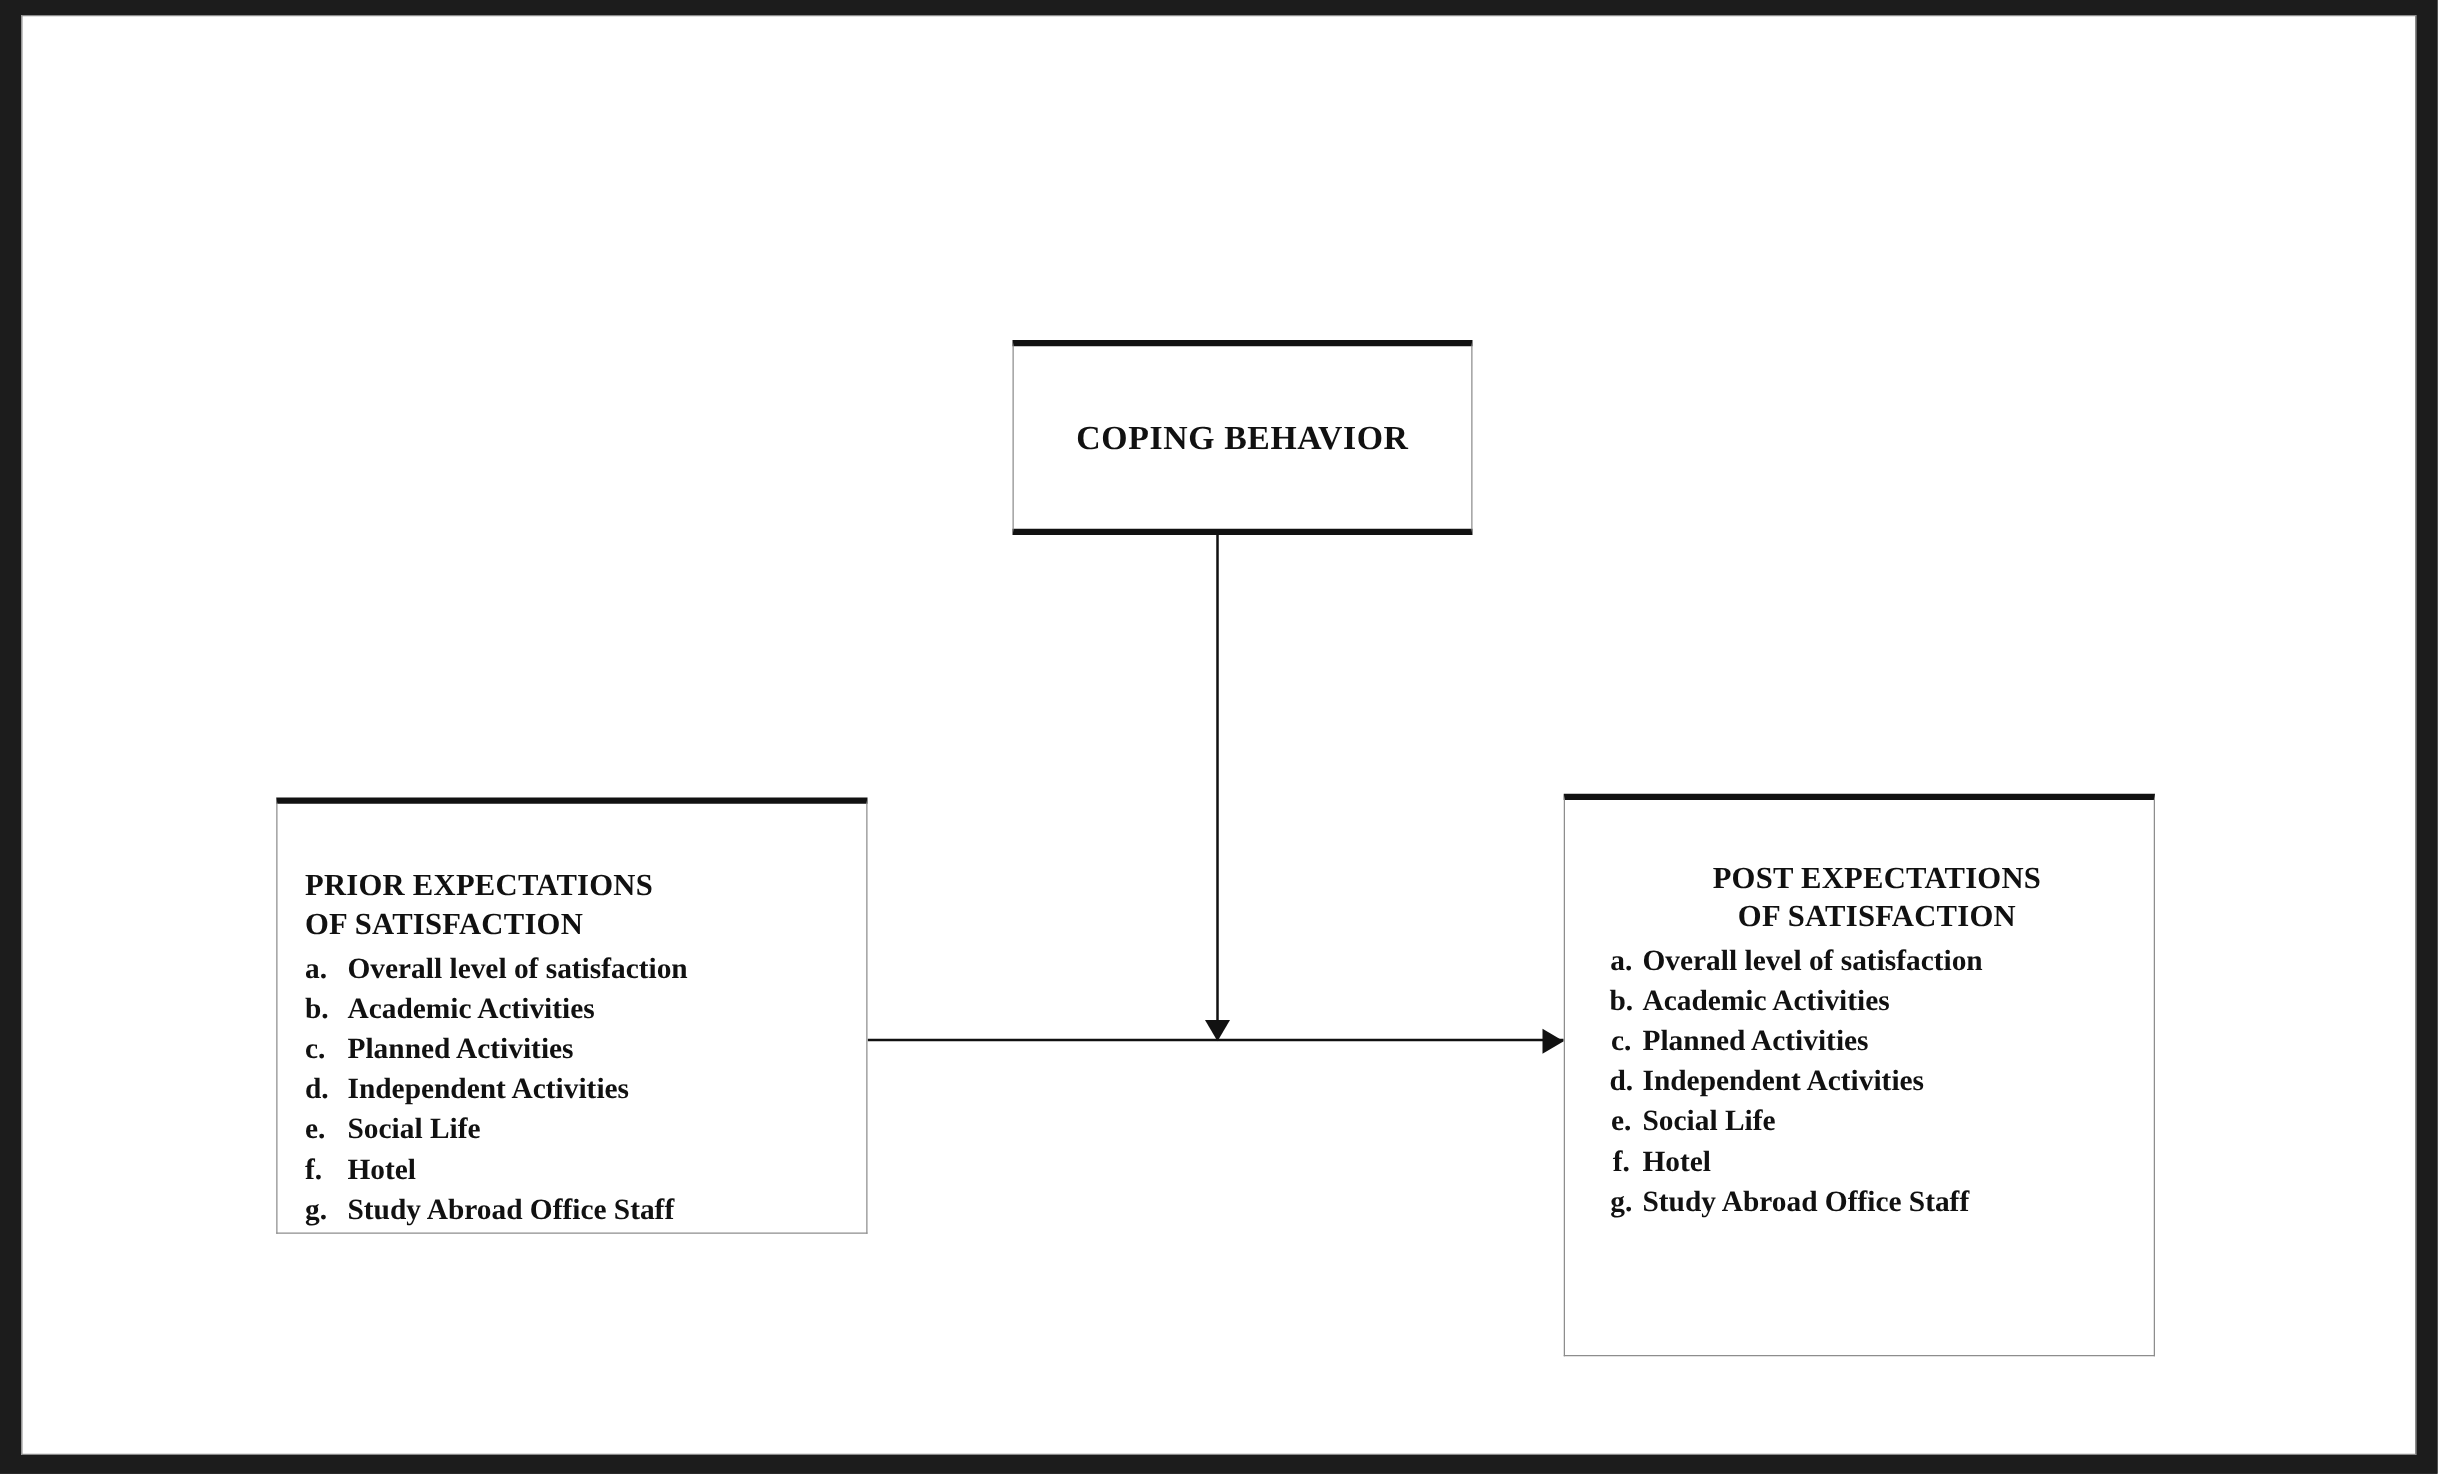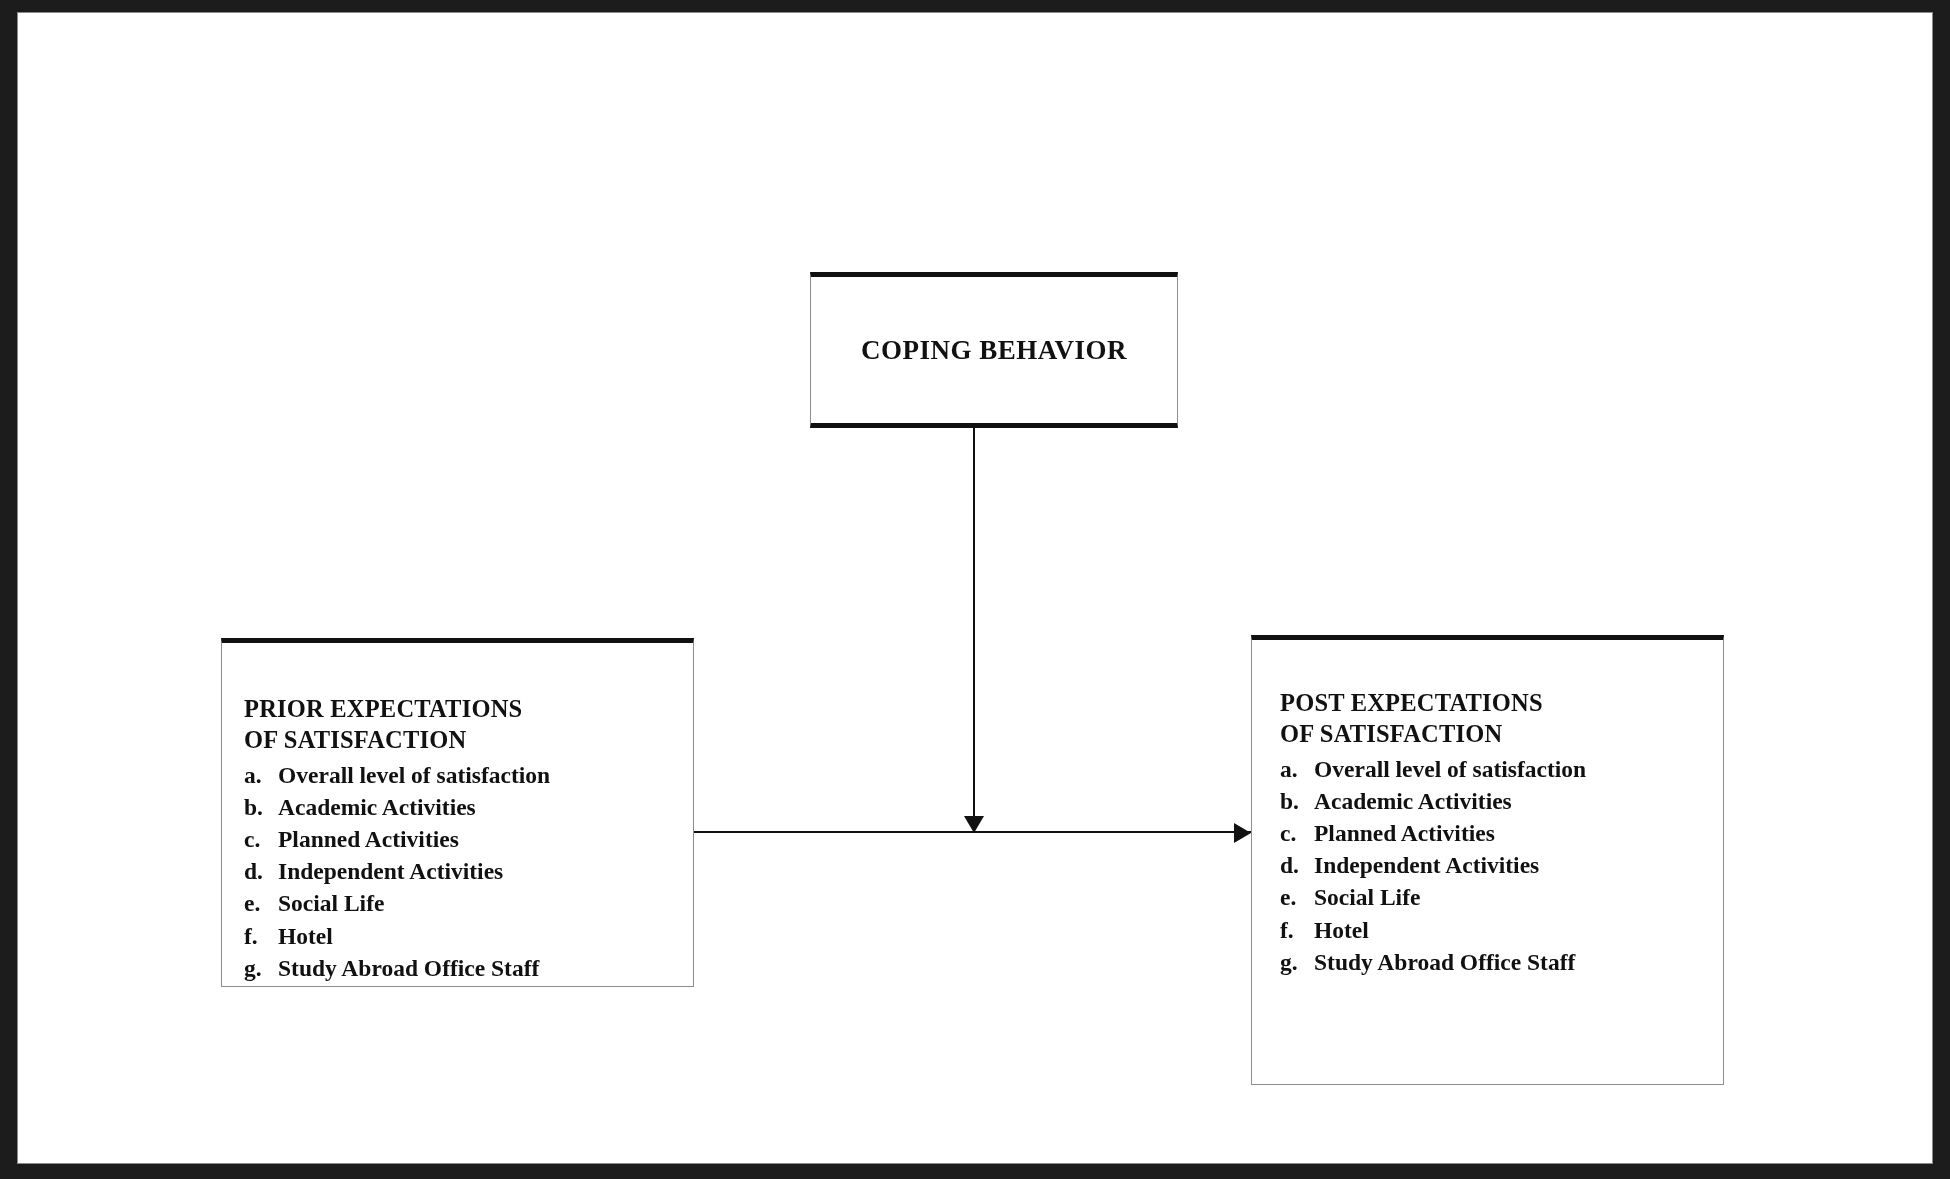--- a/index.html
+++ b/index.html
@@ -52,20 +52,21 @@
     width: 473px;
     height: 349px;
     padding: 50px 0 0 22px;
   }
   #post-box {
     left: 1233px;
     top: 622px;
     width: 473px;
     height: 450px;
     padding: 47px 0 0 28px;
+    text-align: center;
   }
   .box-heading {
     font-size: 24.5px;
     font-weight: bold;
     color: #111111;
     line-height: 1.28;
     letter-spacing: 0.2px;
   }
   .item-list {
     margin: 3px 0 0 0;

